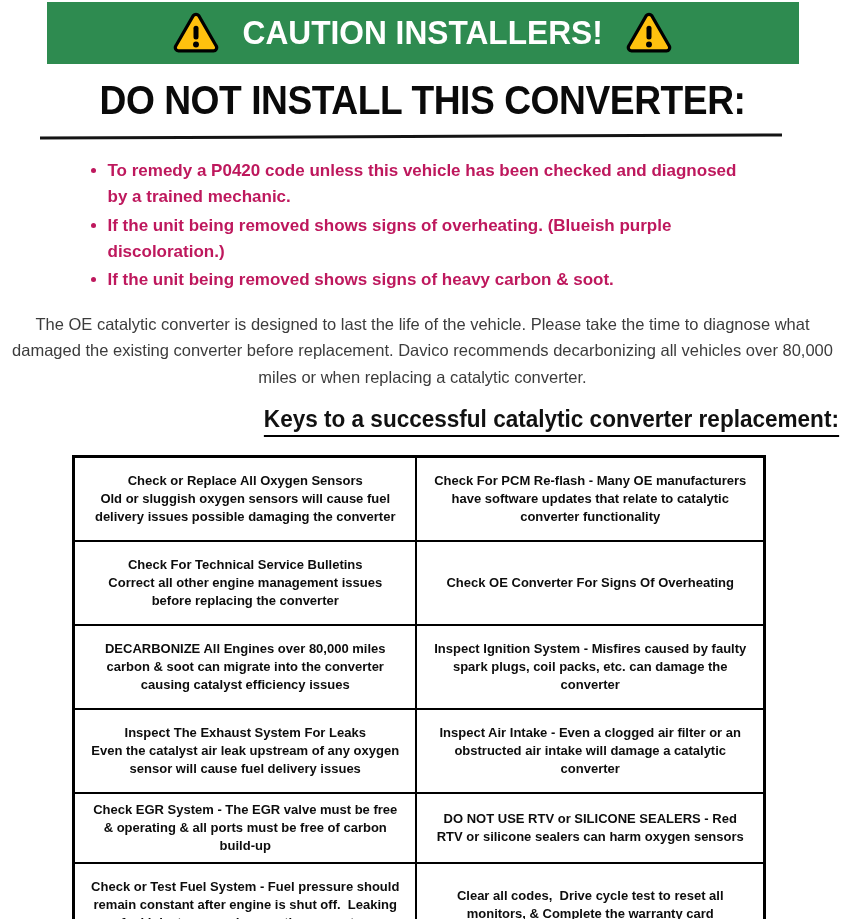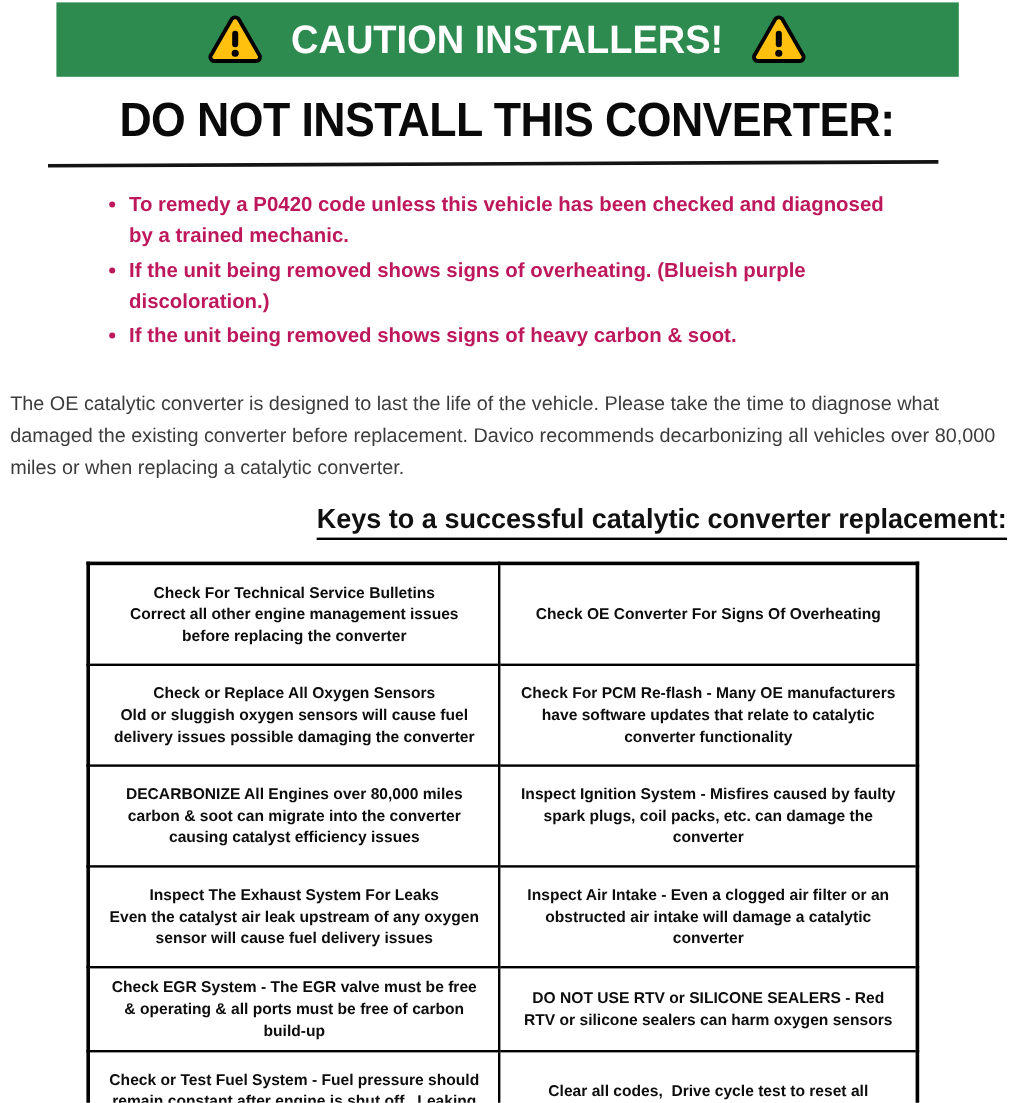--- a/index.html
+++ b/index.html
@@ -30,21 +30,21 @@
     margin:12px 0 0 40px;transform:rotate(-0.25deg);
   }
   
   .bullets{
     width:652px;margin:20px auto 0 auto;padding:0 0 0 22px;
     font-weight:bold;font-size:17px;line-height:1.55;color:#be185d;
   }
   .bullets li{margin:2px 0;}
   
   .intro{
-    max-width:828px;margin:30px auto 0 auto;
+    max-width:828px;margin:17px auto 0 auto;text-align:center;
     font-size:16.5px;line-height:1.6;color:#3c3c3c;font-weight:normal;
   }
   
   .section-heading{
     text-align:right;margin:16px 0 0 0;font-size:23px;font-weight:bold;
   }
   .section-heading .underlined{
     display:inline-block;border-bottom:2.5px solid #000;padding-bottom:2px;
     transform:scaleX(0.98);
   }
@@ -92,28 +92,28 @@
 
 <p class="intro">The OE catalytic converter is designed to last the life of the vehicle. Please take the time to diagnose what damaged the existing converter before replacement. Davico recommends decarbonizing all vehicles over 80,000 miles or when replacing a catalytic converter.</p>
 
 <h2 class="section-heading">
   <span class="underlined">Keys to a successful catalytic converter replacement:</span>
 </h2>
 
 <table class="keys">
   <tbody>
     <tr>
+      <td class="left-col">Check or Replace All Oxygen Sensors
+Old or sluggish oxygen sensors will cause fuel delivery issues possible damaging the converter</td>
+      <td>Check For PCM Re-flash - Many OE manufacturers have software updates that relate to catalytic converter functionality</td>
+    </tr>
+    <tr>
       <td class="left-col">Check For Technical Service Bulletins
 Correct all other engine management issues before replacing the converter</td>
       <td>Check OE Converter For Signs Of Overheating</td>
-    </tr>
-    <tr>
-      <td class="left-col">Check or Replace All Oxygen Sensors
-Old or sluggish oxygen sensors will cause fuel delivery issues possible damaging the converter</td>
-      <td>Check For PCM Re-flash - Many OE manufacturers have software updates that relate to catalytic converter functionality</td>
     </tr>
     <tr>
       <td class="left-col">DECARBONIZE All Engines over 80,000 miles carbon &amp; soot can migrate into the converter causing catalyst efficiency issues</td>
       <td>Inspect Ignition System - Misfires caused by faulty spark plugs, coil packs, etc. can damage the converter</td>
     </tr>
     <tr>
       <td class="left-col">Inspect The Exhaust System For Leaks
 Even the catalyst air leak upstream of any oxygen sensor will cause fuel delivery issues</td>
       <td>Inspect Air Intake - Even a clogged air filter or an obstructed air intake will damage a catalytic converter</td>
     </tr>

